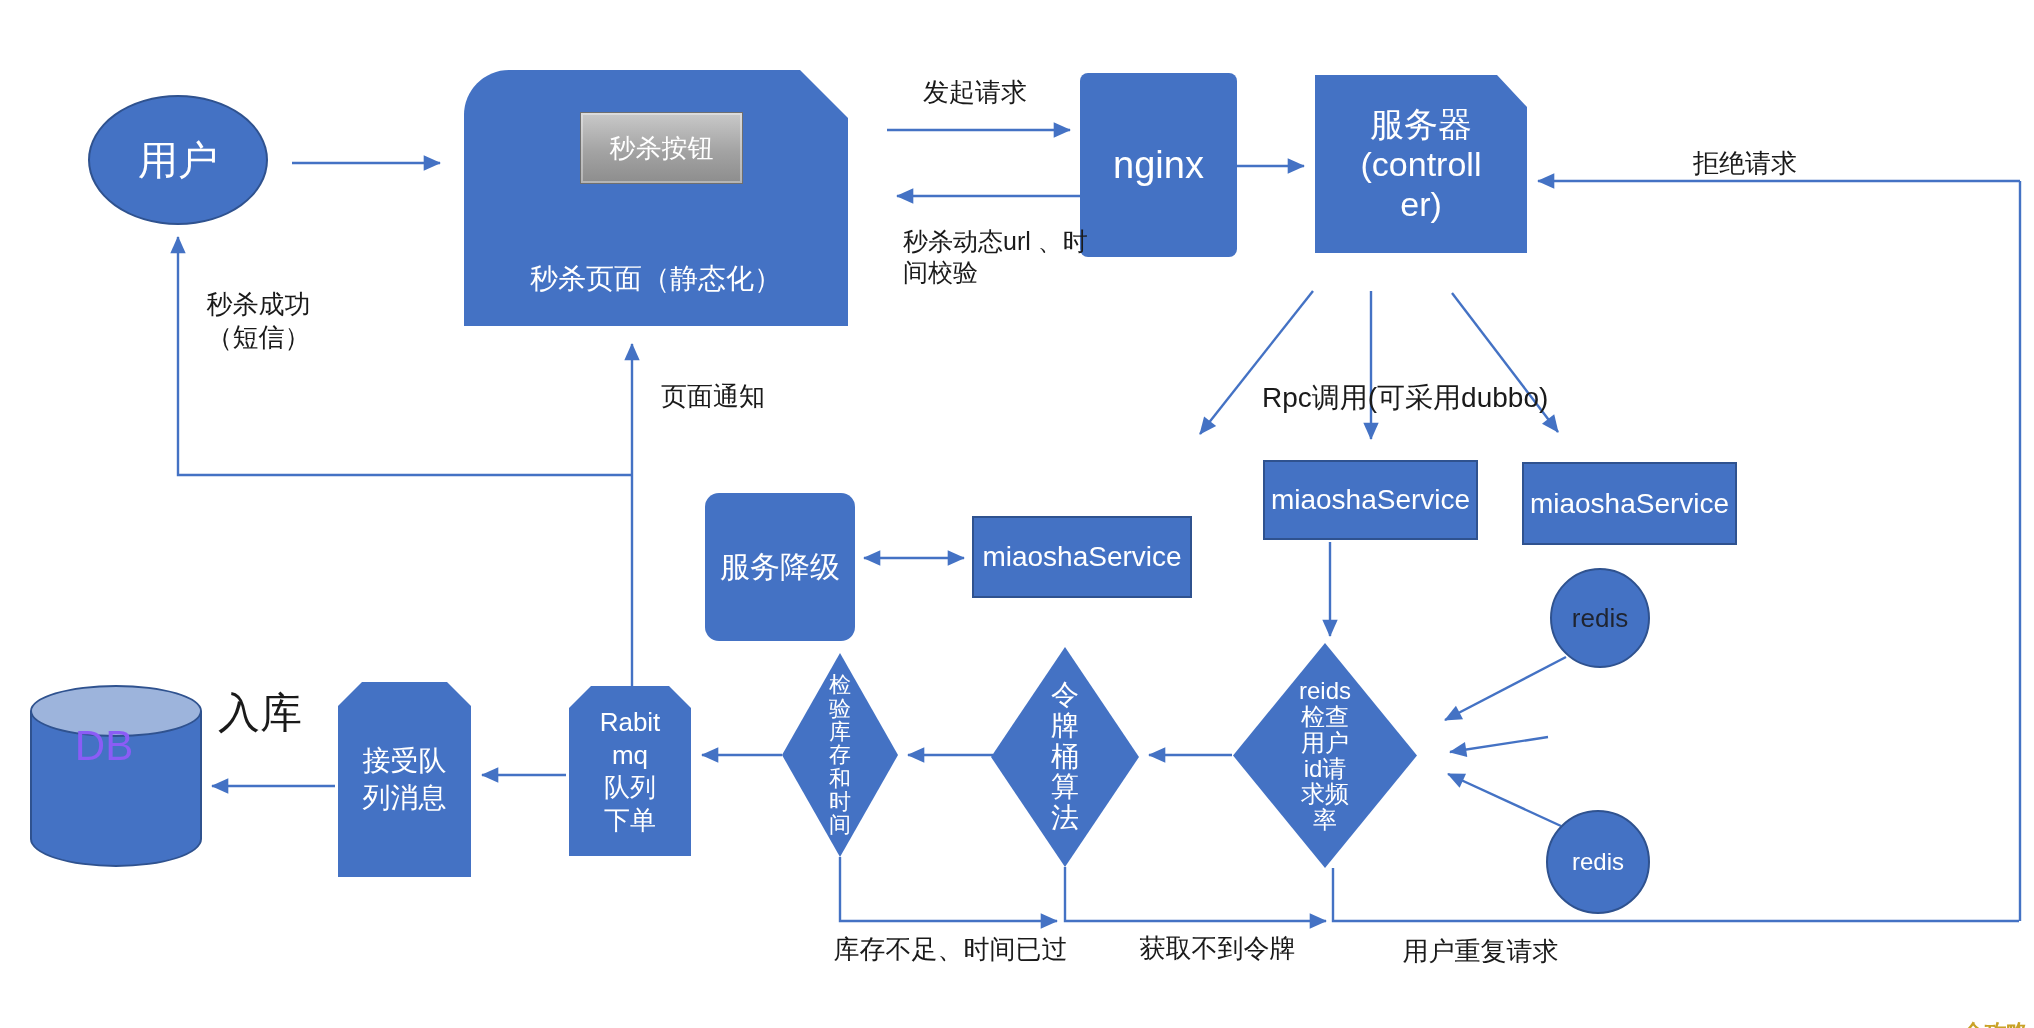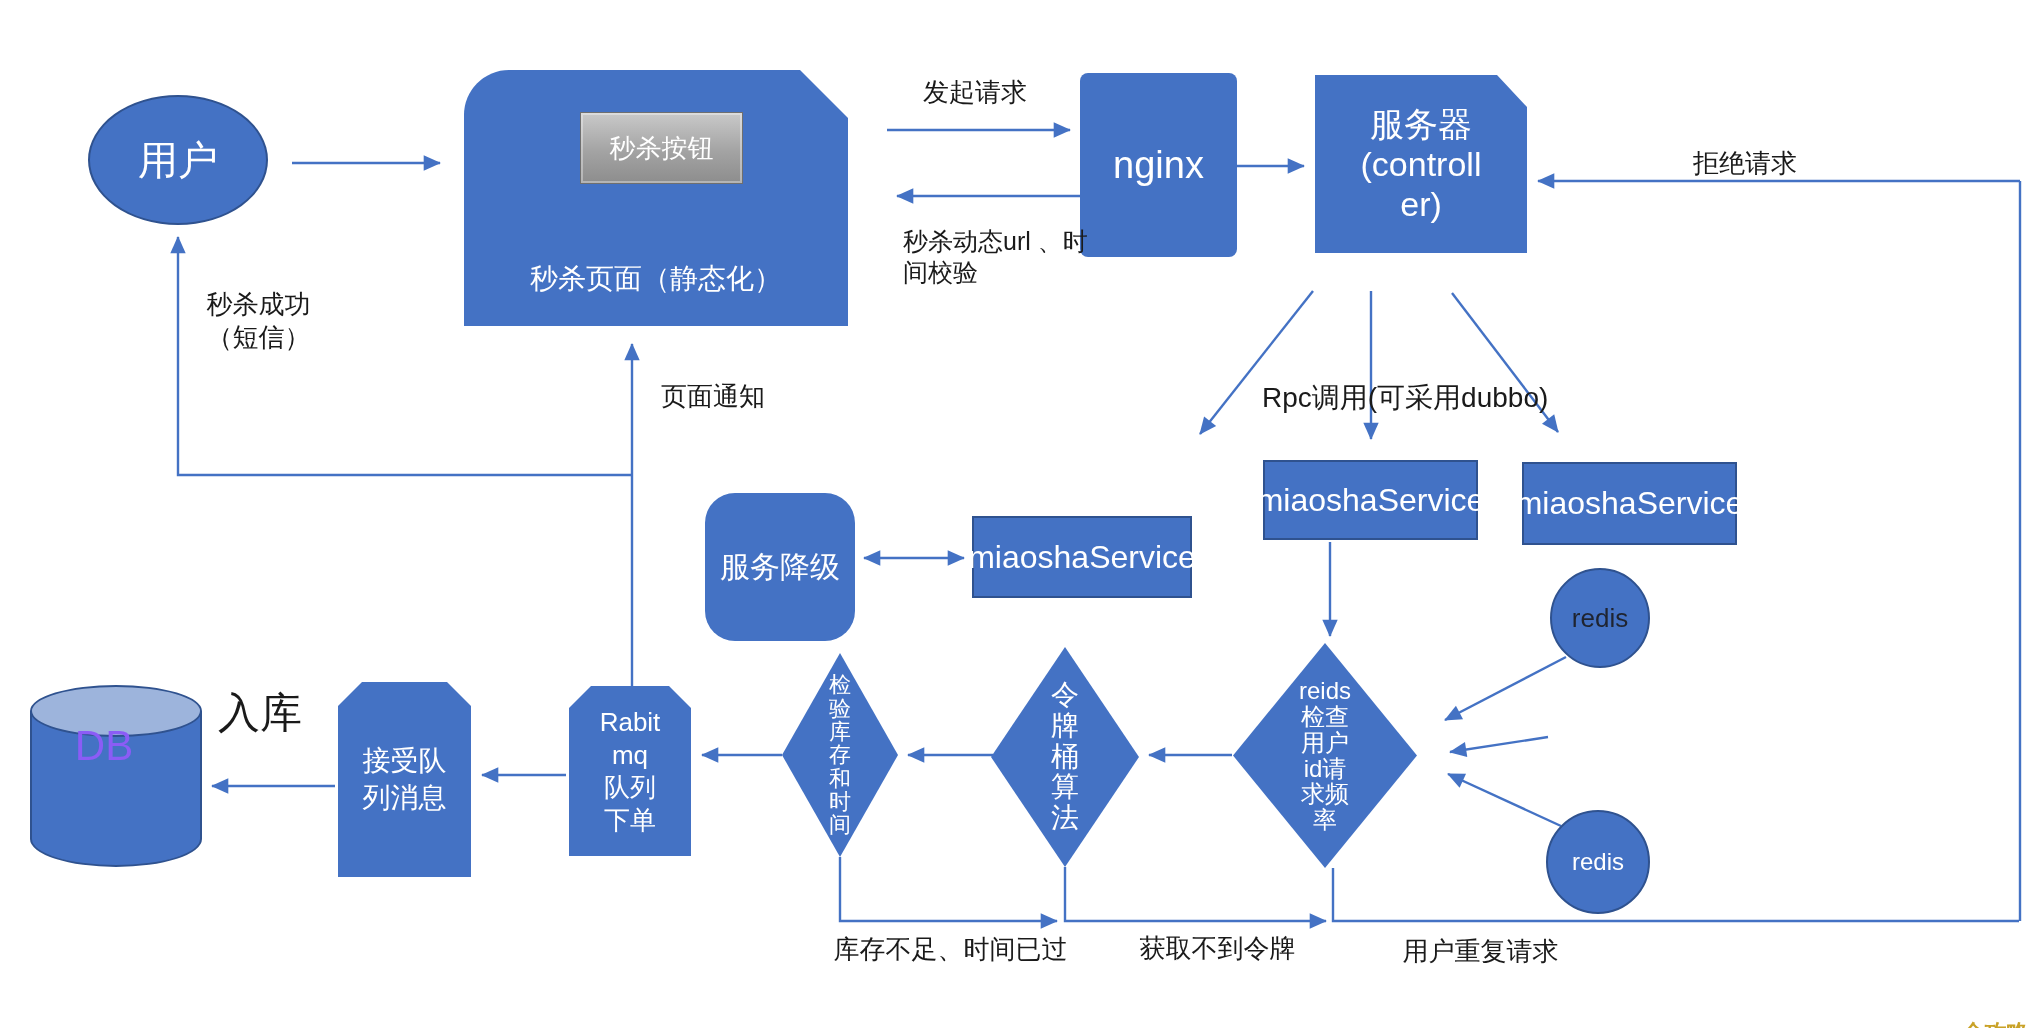--- a/index.html
+++ b/index.html
@@ -32,22 +32,22 @@
     display:flex;align-items:center;justify-content:center;font-size:26px;color:#fff;
     background:linear-gradient(180deg,#c9c9c9 0%,#a3a3a3 55%,#8d8d8d 100%);
     border:1px solid #6f6f6f;box-shadow:inset 0 0 0 2px rgba(255,255,255,.35);
     box-sizing:border-box;
   }
   .nginx-box{left:1080px;top:73px;width:157px;height:184px;border-radius:8px;font-size:38px;}
   .server-box{
     left:1315px;top:75px;width:212px;height:178px;font-size:34px;line-height:1.18;
     clip-path:polygon(0 0,182px 0,212px 32px,212px 178px,0 178px);
   }
-  .degrade-box{left:705px;top:493px;width:150px;height:148px;border-radius:30px;font-size:30px;}
-  .ms-box{font-size:32px;}
+  .degrade-box{left:705px;top:493px;width:150px;height:148px;border-radius:14px;font-size:30px;}
+  .ms-box{font-size:28px;}
   .ms1{left:972px;top:516px;width:220px;height:82px;}
   .ms2{left:1263px;top:460px;width:215px;height:80px;}
   .ms3{left:1522px;top:462px;width:215px;height:83px;}
   .redis-circle{border-radius:50%;}
   .redis1{left:1550px;top:568px;width:100px;height:100px;font-size:26px;color:var(--redis-dark-text,#1f2430);}
   .redis-cluster{left:1548px;top:681px;width:104px;height:104px;font-size:28px;color:var(--redis-dark-text,#1f2430);
     justify-content:flex-start;padding-left:12px;white-space:nowrap;overflow:visible;}
   .redis2{left:1546px;top:810px;width:104px;height:104px;font-size:24px;}
   .diamond{clip-path:polygon(50% 0,100% 50%,50% 100%,0 50%);}
   .token-diamond{left:991px;top:647px;width:148px;height:220px;font-size:28px;line-height:1.1;}

